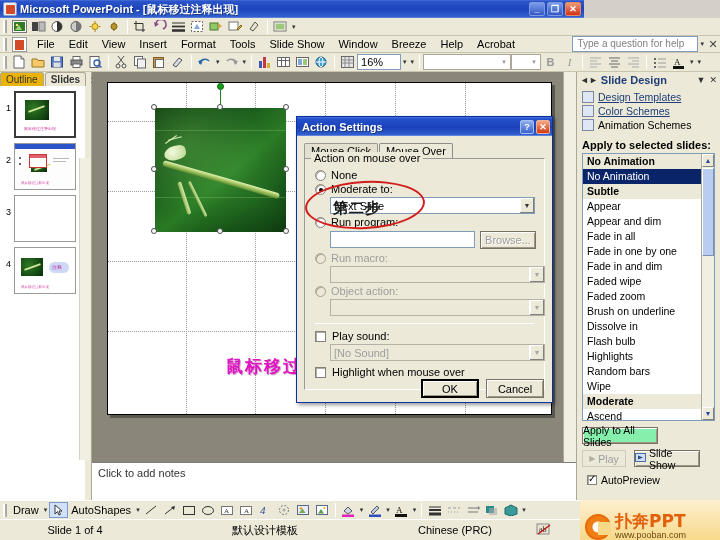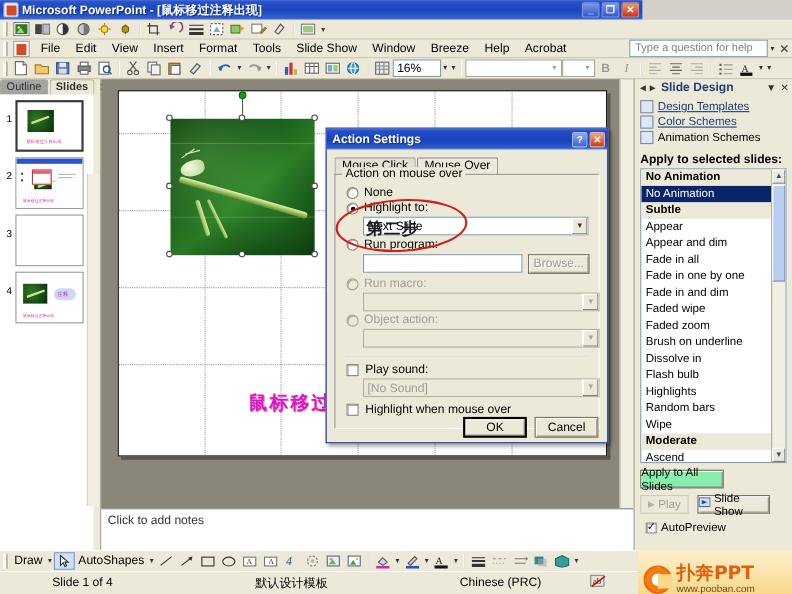--- a/index.html
+++ b/index.html
@@ -104,21 +104,21 @@
   .fcombo .arw{ margin-left:auto; width:12px; text-align:center; color:#999; font-size:7px;}
 
   
   .lpane{
     position:absolute; left:0; top:72px; width:92px; bottom:40px;
     background:#ece9d8; border-right:1px solid #aca899;
   }
   .ltabs{ position:absolute; left:0; top:0; height:14px; width:92px; display:flex; align-items:flex-end;}
   .ltab{
     font-size:10px; padding:1px 5px 1px 5px; border:1px solid #aca899;
-    border-bottom:none; background:#a3a3a3; color:#333; line-height:11px;
+    border-bottom:none; background:#eab308; color:#333; line-height:11px;
     border-radius:3px 3px 0 0; margin-right:1px;
   }
   .ltab.active{ background:#ece9d8; font-weight:bold; }
   .lclose{ margin-left:auto; font-size:10px; padding:0 3px; color:#333; font-weight:bold;}
 
   .thumbs{
     position:absolute; left:0; top:14px; right:6px; bottom:0;
     background:#fff; overflow:hidden;
   }
   .thumb-row{ display:flex; align-items:flex-start; padding:5px 2px 0 2px;}
@@ -882,21 +882,21 @@
         <div class="group">
           <div class="grp-label">Action on mouse over</div>
 
           <div class="radio-row">
             <div class="radio"></div>
             <div class="lbl">None</div>
           </div>
 
           <div class="radio-row">
             <div class="radio on"></div>
-            <div class="lbl">Highlight to:</div>
+            <div class="lbl">Moderate to:</div>
           </div>
           <div class="inpt" style="width:205px">
             <span>Next Slide</span>
             <span class="dd">▼</span>
           </div>
 
           <div class="radio-row">
             <div class="radio"></div>
             <div class="lbl">Run program:</div>
           </div>

